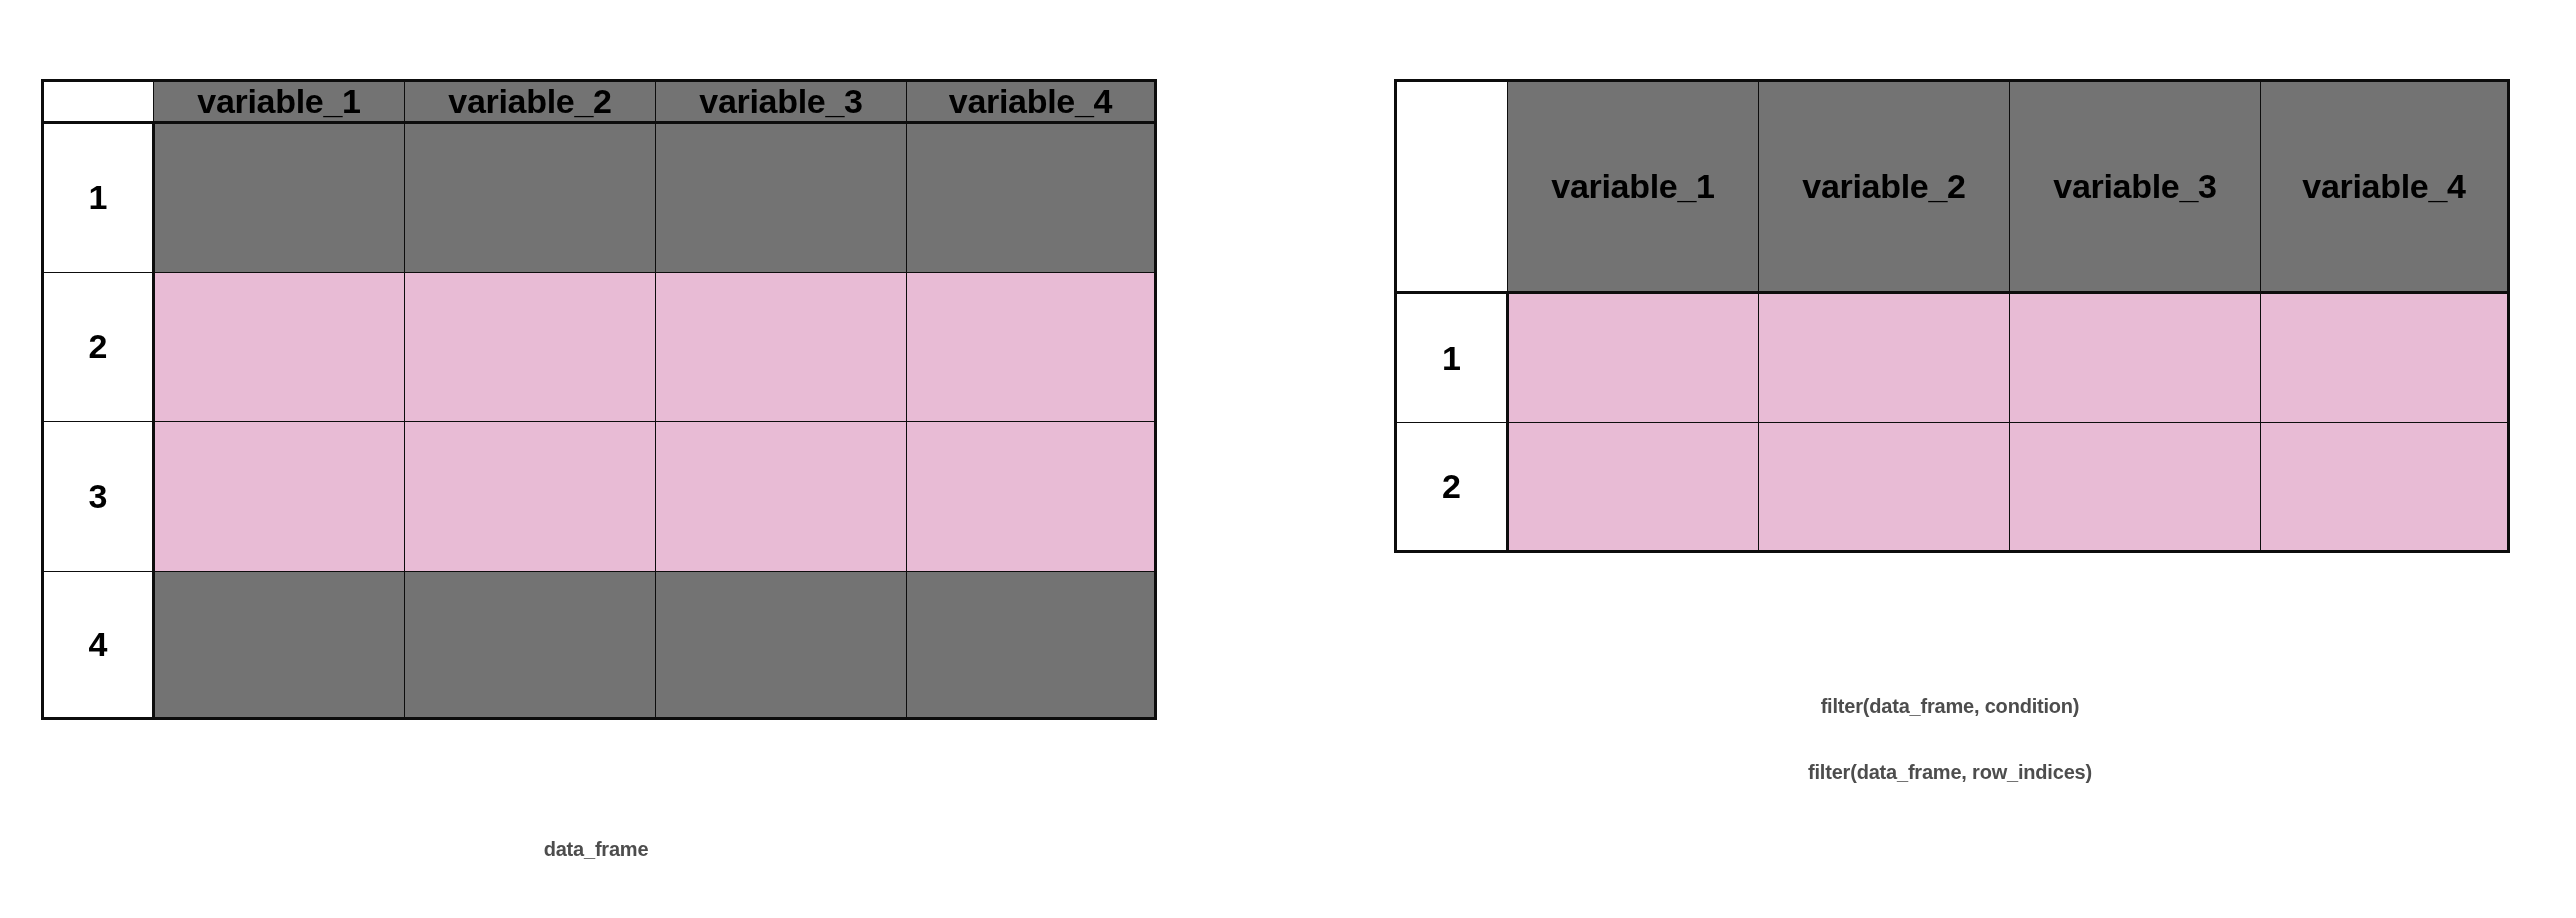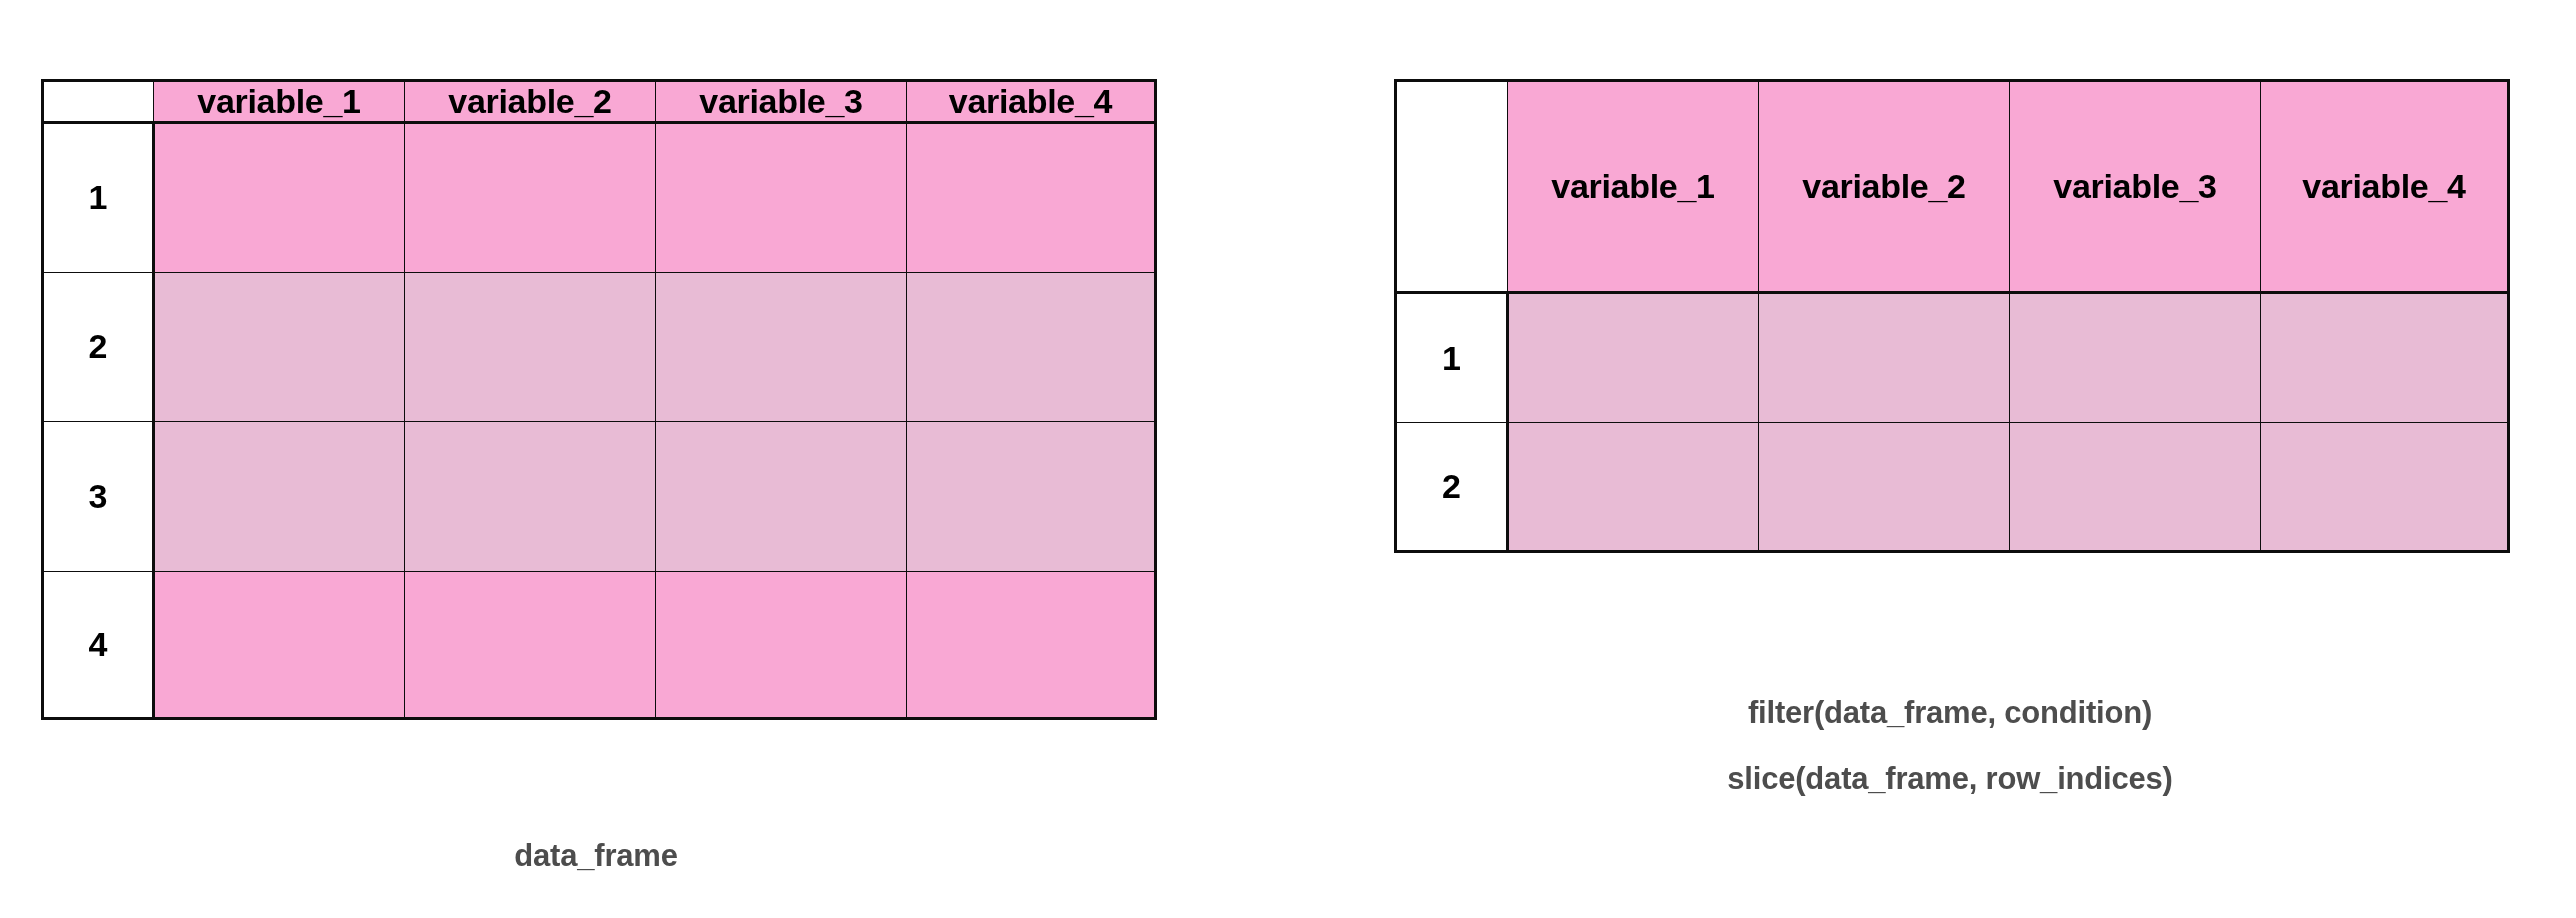--- a/index.html
+++ b/index.html
@@ -28,21 +28,21 @@
     border-top: 3.3px solid #0d0d0d;
     border-left: 3.3px solid #0d0d0d;
     border-right: 3.3px solid #0d0d0d;
     border-bottom: 3.3px solid #0d0d0d;
   }
   .df-table td,
   .df-table th {
     border: 1.6px solid #0d0d0d;
     padding: 0;
     margin: 0;
-    background: #f9a8d4;
+    background: #737373;
     text-align: center;
     vertical-align: middle;
     font-weight: bold;
     color: #000000;
     overflow: hidden;
     white-space: nowrap;
   }
 
   
   .df-table thead th {
@@ -78,21 +78,21 @@
   }
 
   
   .df-table td.sel {
     background: #e8bbd5;
   }
 
   
   .caption {
     position: absolute;
-    font-size: 31px;
+    font-size: 20px;
     font-weight: bold;
     color: #4d4d4d;
     white-space: nowrap;
     text-align: center;
     letter-spacing: -0.2px;
   }
   .caption-center {
     transform: translateX(-50%);
   }
 </style>
@@ -182,16 +182,16 @@
         <td class="sel"></td>
         <td class="sel"></td>
         <td class="sel"></td>
         <td class="sel last-col"></td>
       </tr>
     </tbody>
   </table>
 
   <div class="caption caption-center" style="left:1950px; top:695px;">filter(data_frame, condition)</div>
 
-  <div class="caption caption-center" style="left:1950px; top:761px;">slice(data_frame, row_indices)</div>
+  <div class="caption caption-center" style="left:1950px; top:761px;">filter(data_frame, row_indices)</div>
 
 </div>
 
 
 </body></html>

